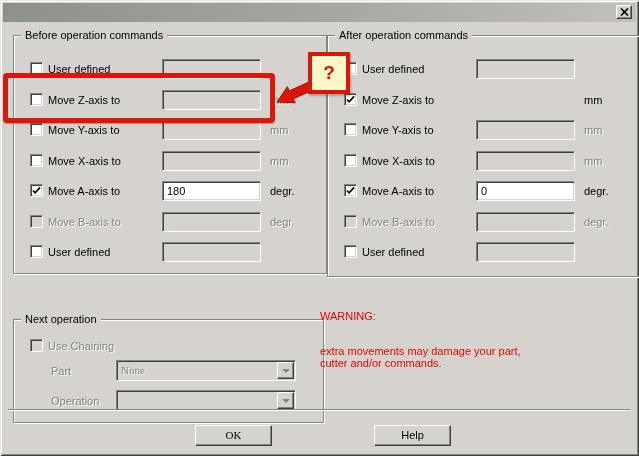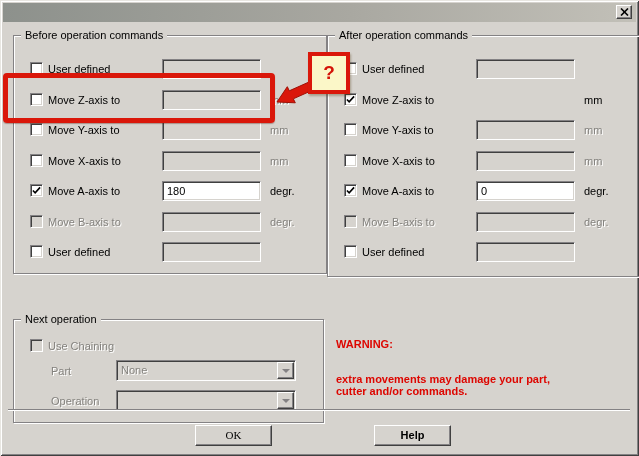--- a/index.html
+++ b/index.html
@@ -61,21 +61,21 @@
     box-shadow:inset 1px 1px 0 #404040, inset -1px -1px 0 #d6d3ce;
     background:#d6d3ce;line-height:19px;padding-left:4px;
   }
   .combo .drop{
     position:absolute;right:1px;top:1px;width:17px;height:17px;
     background:#d6d3ce;border:1px solid;border-color:#fff #404040 #404040 #fff;
     box-shadow:inset -1px -1px 0 #848284;box-sizing:border-box;
     display:flex;align-items:center;justify-content:center;
   }
   .tri{width:0;height:0;border-left:4px solid transparent;border-right:4px solid transparent;border-top:4px solid #848284;}
-  .warning-box{position:absolute;left:336px;top:310px;width:285px;color:#dd0600;font-weight:bold;margin-top:28px;}
+  .warning-box{position:absolute;left:320px;top:310px;width:285px;color:#dd0600;font-weight:normal;}
   .warning-box .hd{line-height:12px;}
   .warning-box .bd{margin-top:23px;line-height:12px;}
   .divider{position:absolute;left:8px;top:409px;width:622px;height:0;
     border-top:1px solid #848284;border-bottom:1px solid #fff;}
   .btn{
     position:absolute;top:425px;width:77px;height:21px;background:#d6d3ce;
     border:1px solid;border-color:#fff #404040 #404040 #fff;
     box-shadow:inset -1px -1px 0 #848284;box-sizing:border-box;
     text-align:center;line-height:19px;
   }
@@ -220,21 +220,21 @@
     </div>
   </div>
 
   <div class="group" style="left:13px;top:295px;width:297px;height:102px;margin-top:24px;">
     <span class="group-label">Next operation</span>
 
     <div class="cb cb-disabled" style="top:19px;"></div>
     <span class="row-label dis" style="position:absolute;left:34px;top:16px;">Use Chaining</span>
 
     <span class="dis-text" style="position:absolute;left:37px;top:45px;">Part</span>
-    <div class="combo" style="top:40px;">
+    <div class="combo" style="top:40px;font-family:Liberation Serif, serif;">
       <span class="dis-text">None</span>
       <div class="drop">
         <span class="tri"></span>
       </div>
     </div>
 
     <span class="dis-text" style="position:absolute;left:37px;top:75px;">Operation</span>
     <div class="combo" style="top:70px;">
       <span class="dis-text"></span>
       <div class="drop">
@@ -247,21 +247,21 @@
     <div class="hd">WARNING:</div>
     <div class="bd">
       <div>extra movements may damage your part,</div>
       <div>cutter and/or commands.</div>
     </div>
   </div>
 
   <div class="divider"></div>
 
   <div class="btn" style="left:195px;font-family:Liberation Serif, serif;">OK</div>
-  <div class="btn" style="left:374px;font-weight:bold;">Help</div>
+  <div class="btn" style="left:374px;">Help</div>
 
   <div class="hl-rect"></div>
   <svg class="arrow-svg" width="56" height="34" viewBox="0 0 56 34">
     <polygon points="5,26 23.3,26.8 21.3,22.8 41,14 37,6 17.3,14.8 15.3,10.7" fill="#da170a" stroke="#9e1005" stroke-width="1"></polygon>
   </svg>
   <div class="callout">
     <span>?</span>
   </div>
 
 </div>

